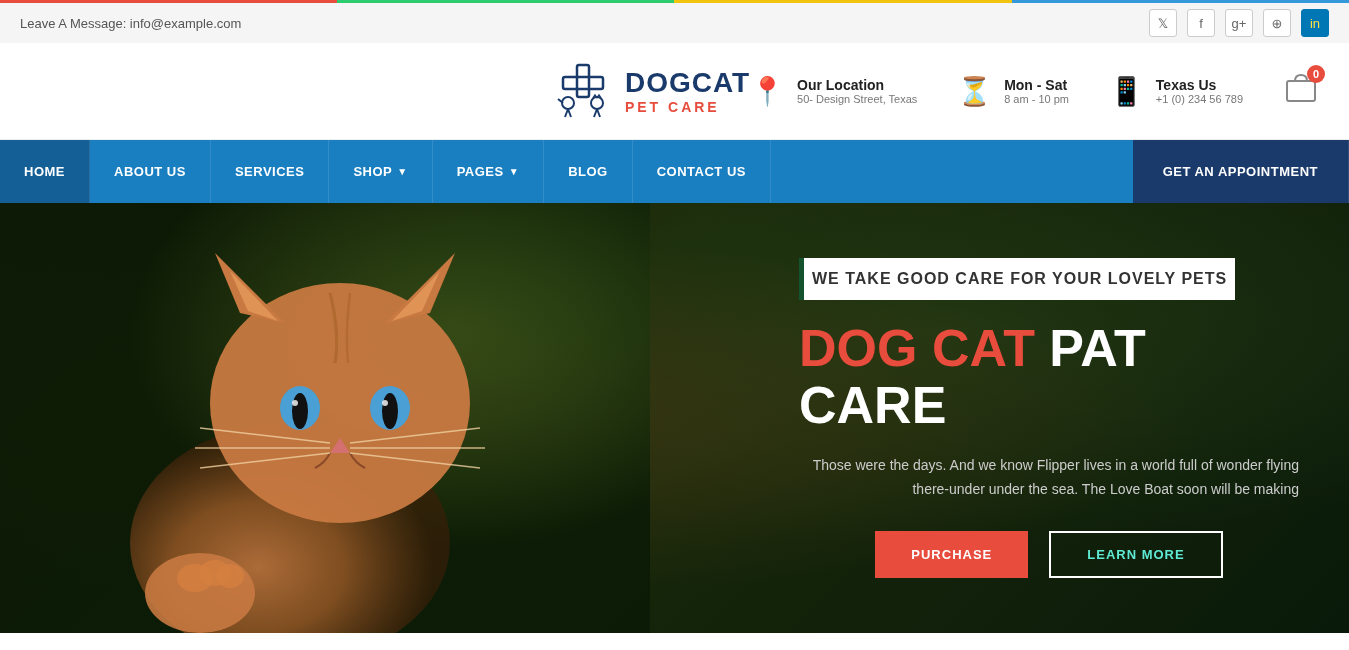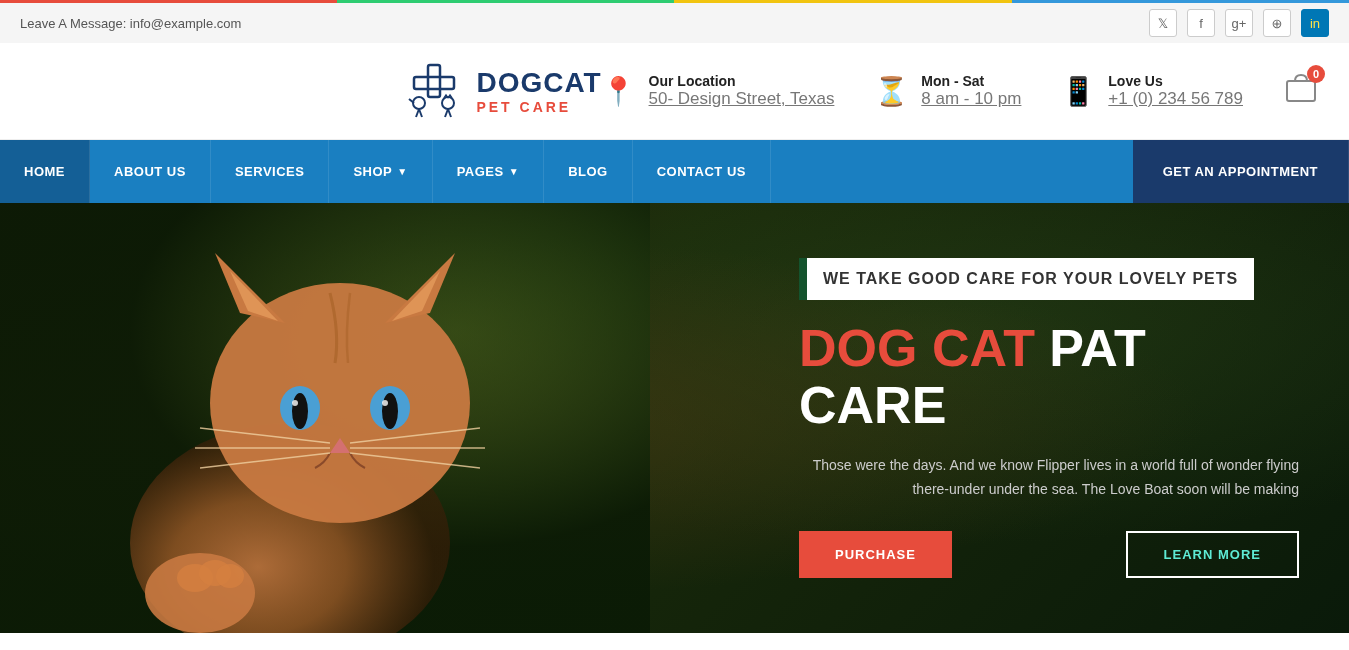--- a/index.html
+++ b/index.html
@@ -85,23 +85,22 @@
     .info-icon {
       font-size: 28px;
       color: #888;
     }
     .info-text .info-label {
       font-size: 14px;
       font-weight: 700;
       color: #222;
     }
     .info-text .info-value {
-      font-size: 17px;
+      font-size: 11px;
       color: #777;
-      text-decoration: underline;
     }
 
     .cart-icon {
       position: relative;
       cursor: pointer;
     }
     .cart-badge {
       position: absolute;
       top: -6px;
       right: -6px;
@@ -182,47 +181,47 @@
     .hero-content {
       position: relative;
       z-index: 2;
       margin-left: auto;
       margin-right: 50px;
       width: 500px;
     }
     .hero-tag {
       background: white;
       color: #333;
-      padding: 12px 16px;
+      padding: 12px 8px;
       font-size: 16px;
       font-weight: 700;
       letter-spacing: 1px;
       display: inline-block;
       margin-bottom: 20px;
-      border-left: 8px solid #14532d;
+      border-left: 5px solid #14532d;
     }
     .hero-title {
       font-size: 52px;
       font-weight: 900;
       line-height: 1.1;
       margin-bottom: 20px;
     }
     .hero-title .orange { color: #e74c3c; }
     .hero-title .white { color: white; }
     .hero-description {
       color: #ccc;
       font-size: 14px;
       line-height: 1.7;
       margin-bottom: 30px;
       text-align: right;
     }
     .hero-buttons {
       display: flex;
       gap: 21px;
-      justify-content: space-between;
+      justify-content: center;
     }
     .btn-purchase {
       background: #e74c3c;
       color: white;
       padding: 14px 36px;
       font-size: 13px;
       font-weight: 700;
       letter-spacing: 1px;
       cursor: pointer;
       border: none;
@@ -292,21 +291,21 @@
       <span class="info-icon">⏳</span>
       <div class="info-text">
         <div class="info-label">Mon - Sat</div>
         <div class="info-value">8 am - 10 pm</div>
       </div>
     </div>
 
     <div class="info-item">
       <span class="info-icon">📱</span>
       <div class="info-text">
-        <div class="info-label">Love Us</div>
+        <div class="info-label">Texas Us</div>
         <div class="info-value">+1 (0) 234 56 789</div>
       </div>
     </div>
 
     <div class="cart-icon">
       <svg width="36" height="36" viewBox="0 0 36 36">
         <rect x="4" y="10" width="28" height="20" rx="2" fill="none" stroke="#888" stroke-width="2"></rect>
         <path d="M12 10 Q12 4 18 4 Q24 4 24 10" fill="none" stroke="#888" stroke-width="2"></path>
       </svg>
       <div class="cart-badge">0</div>

